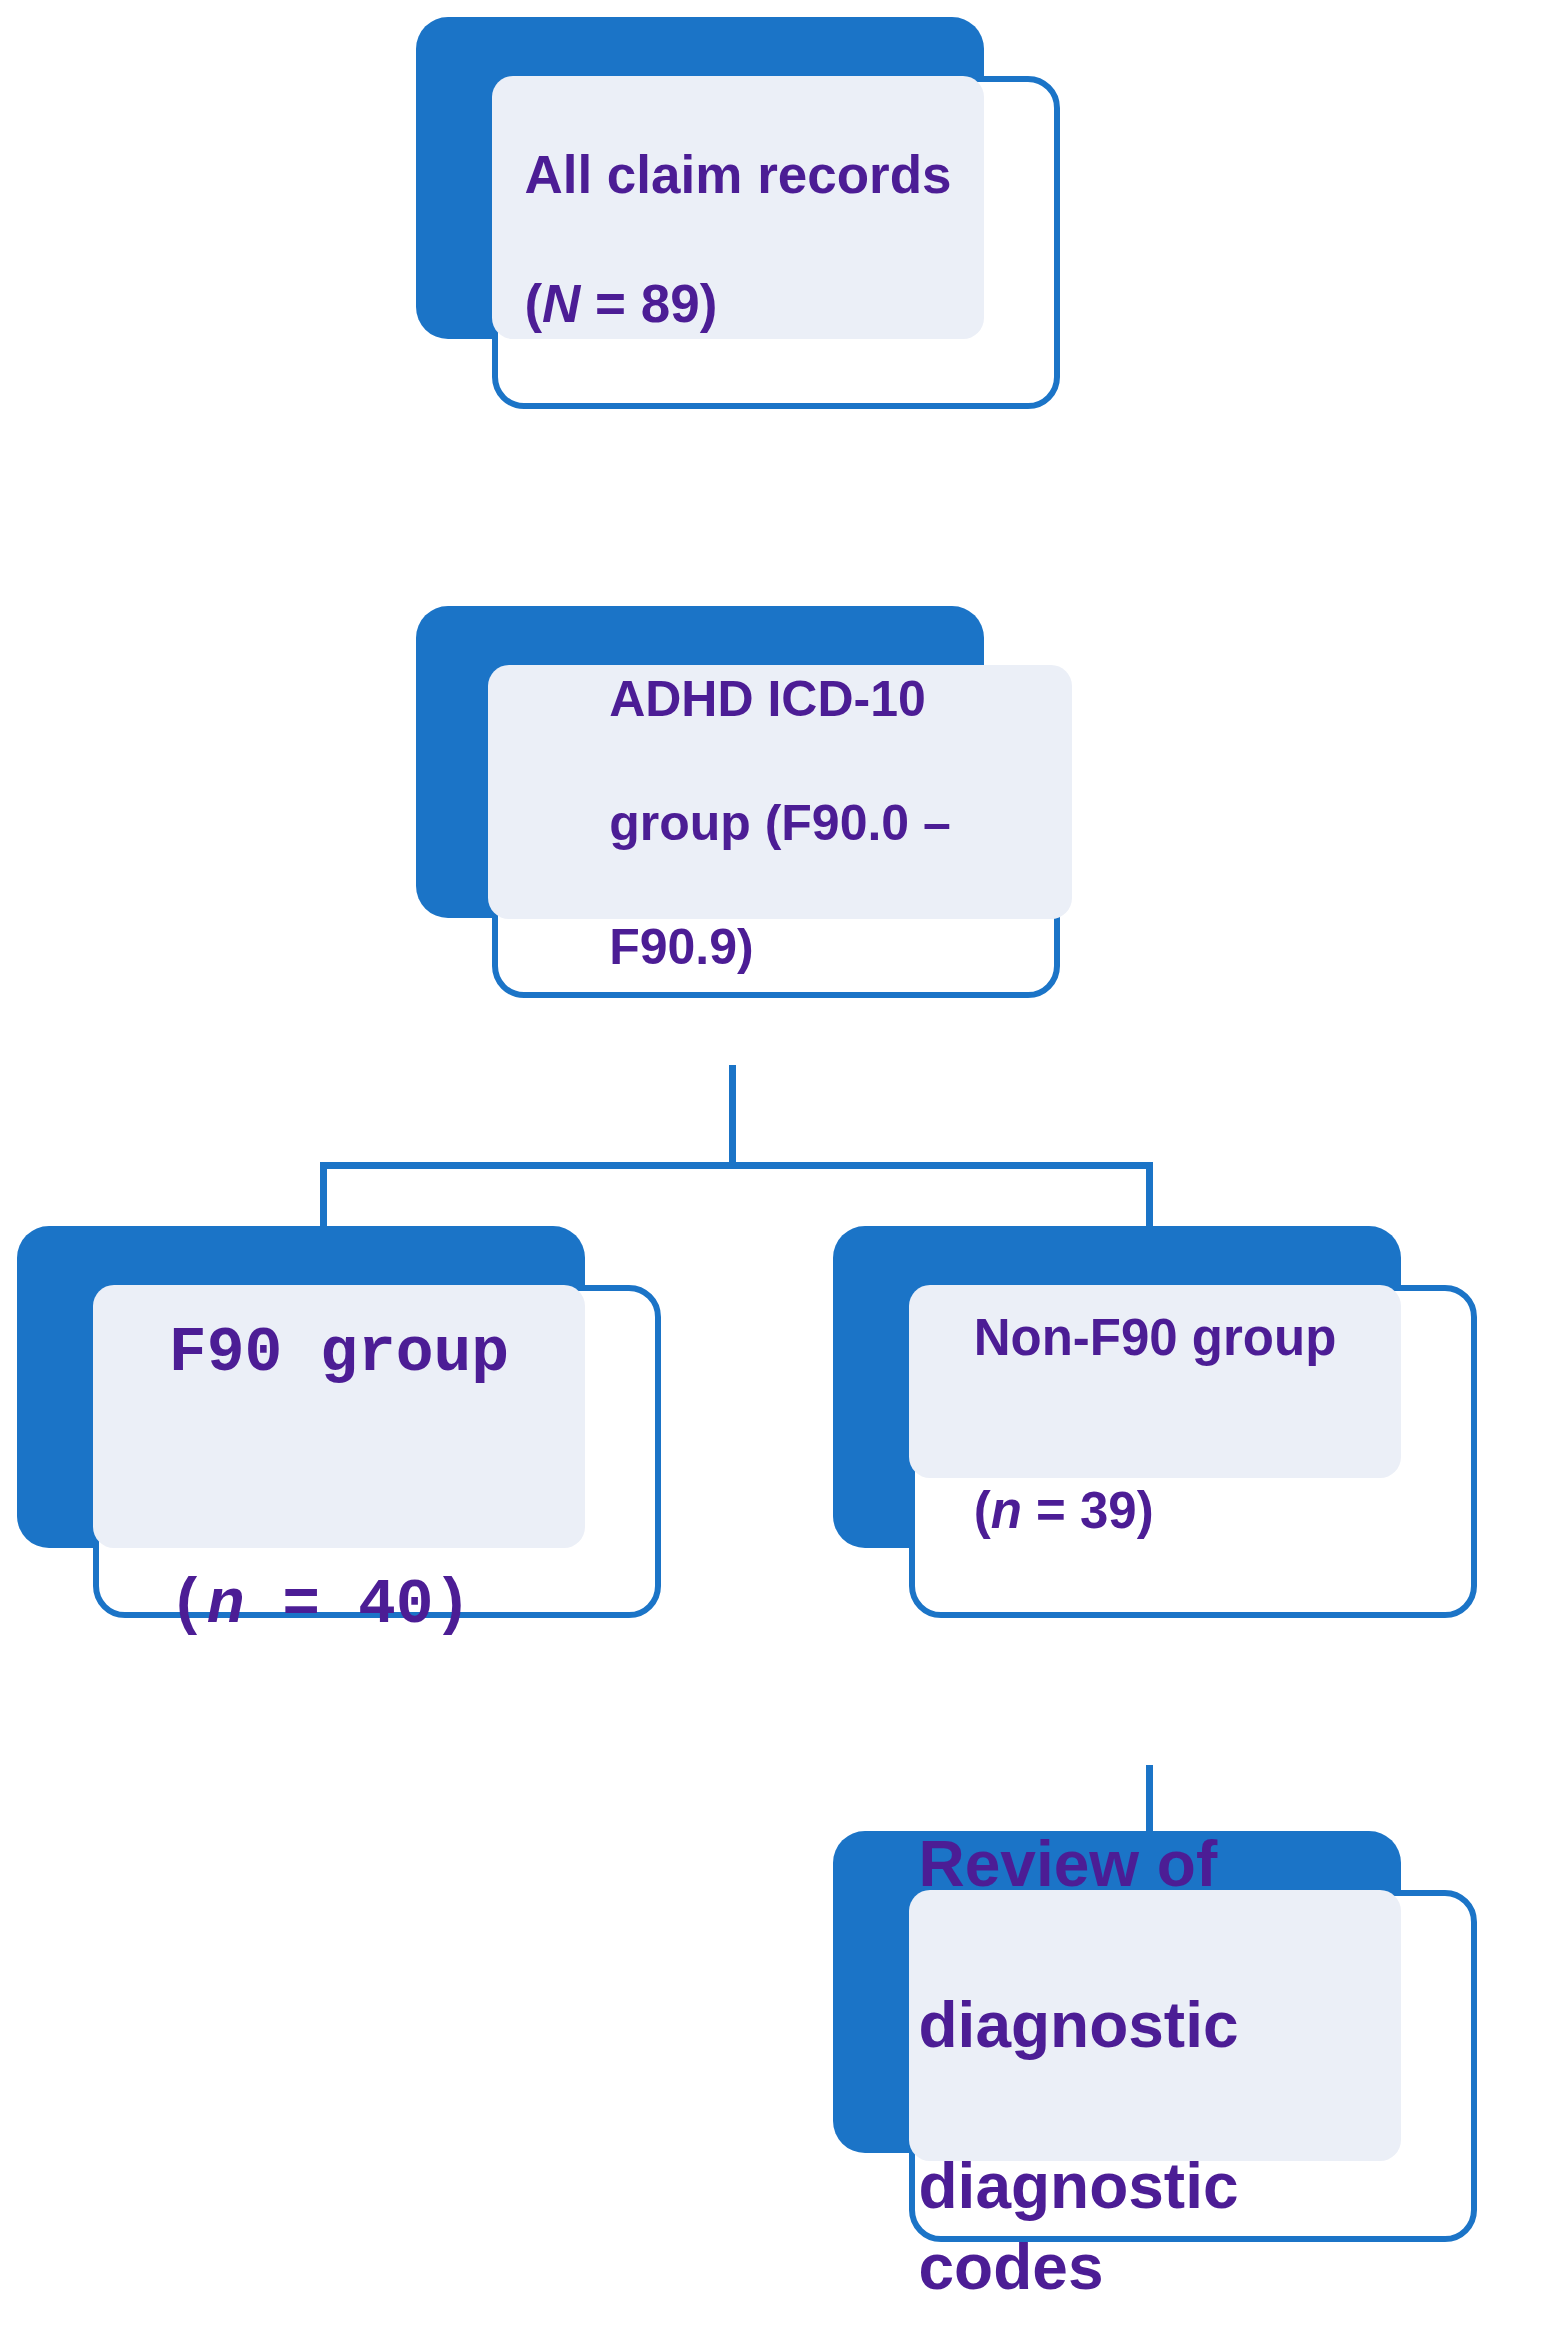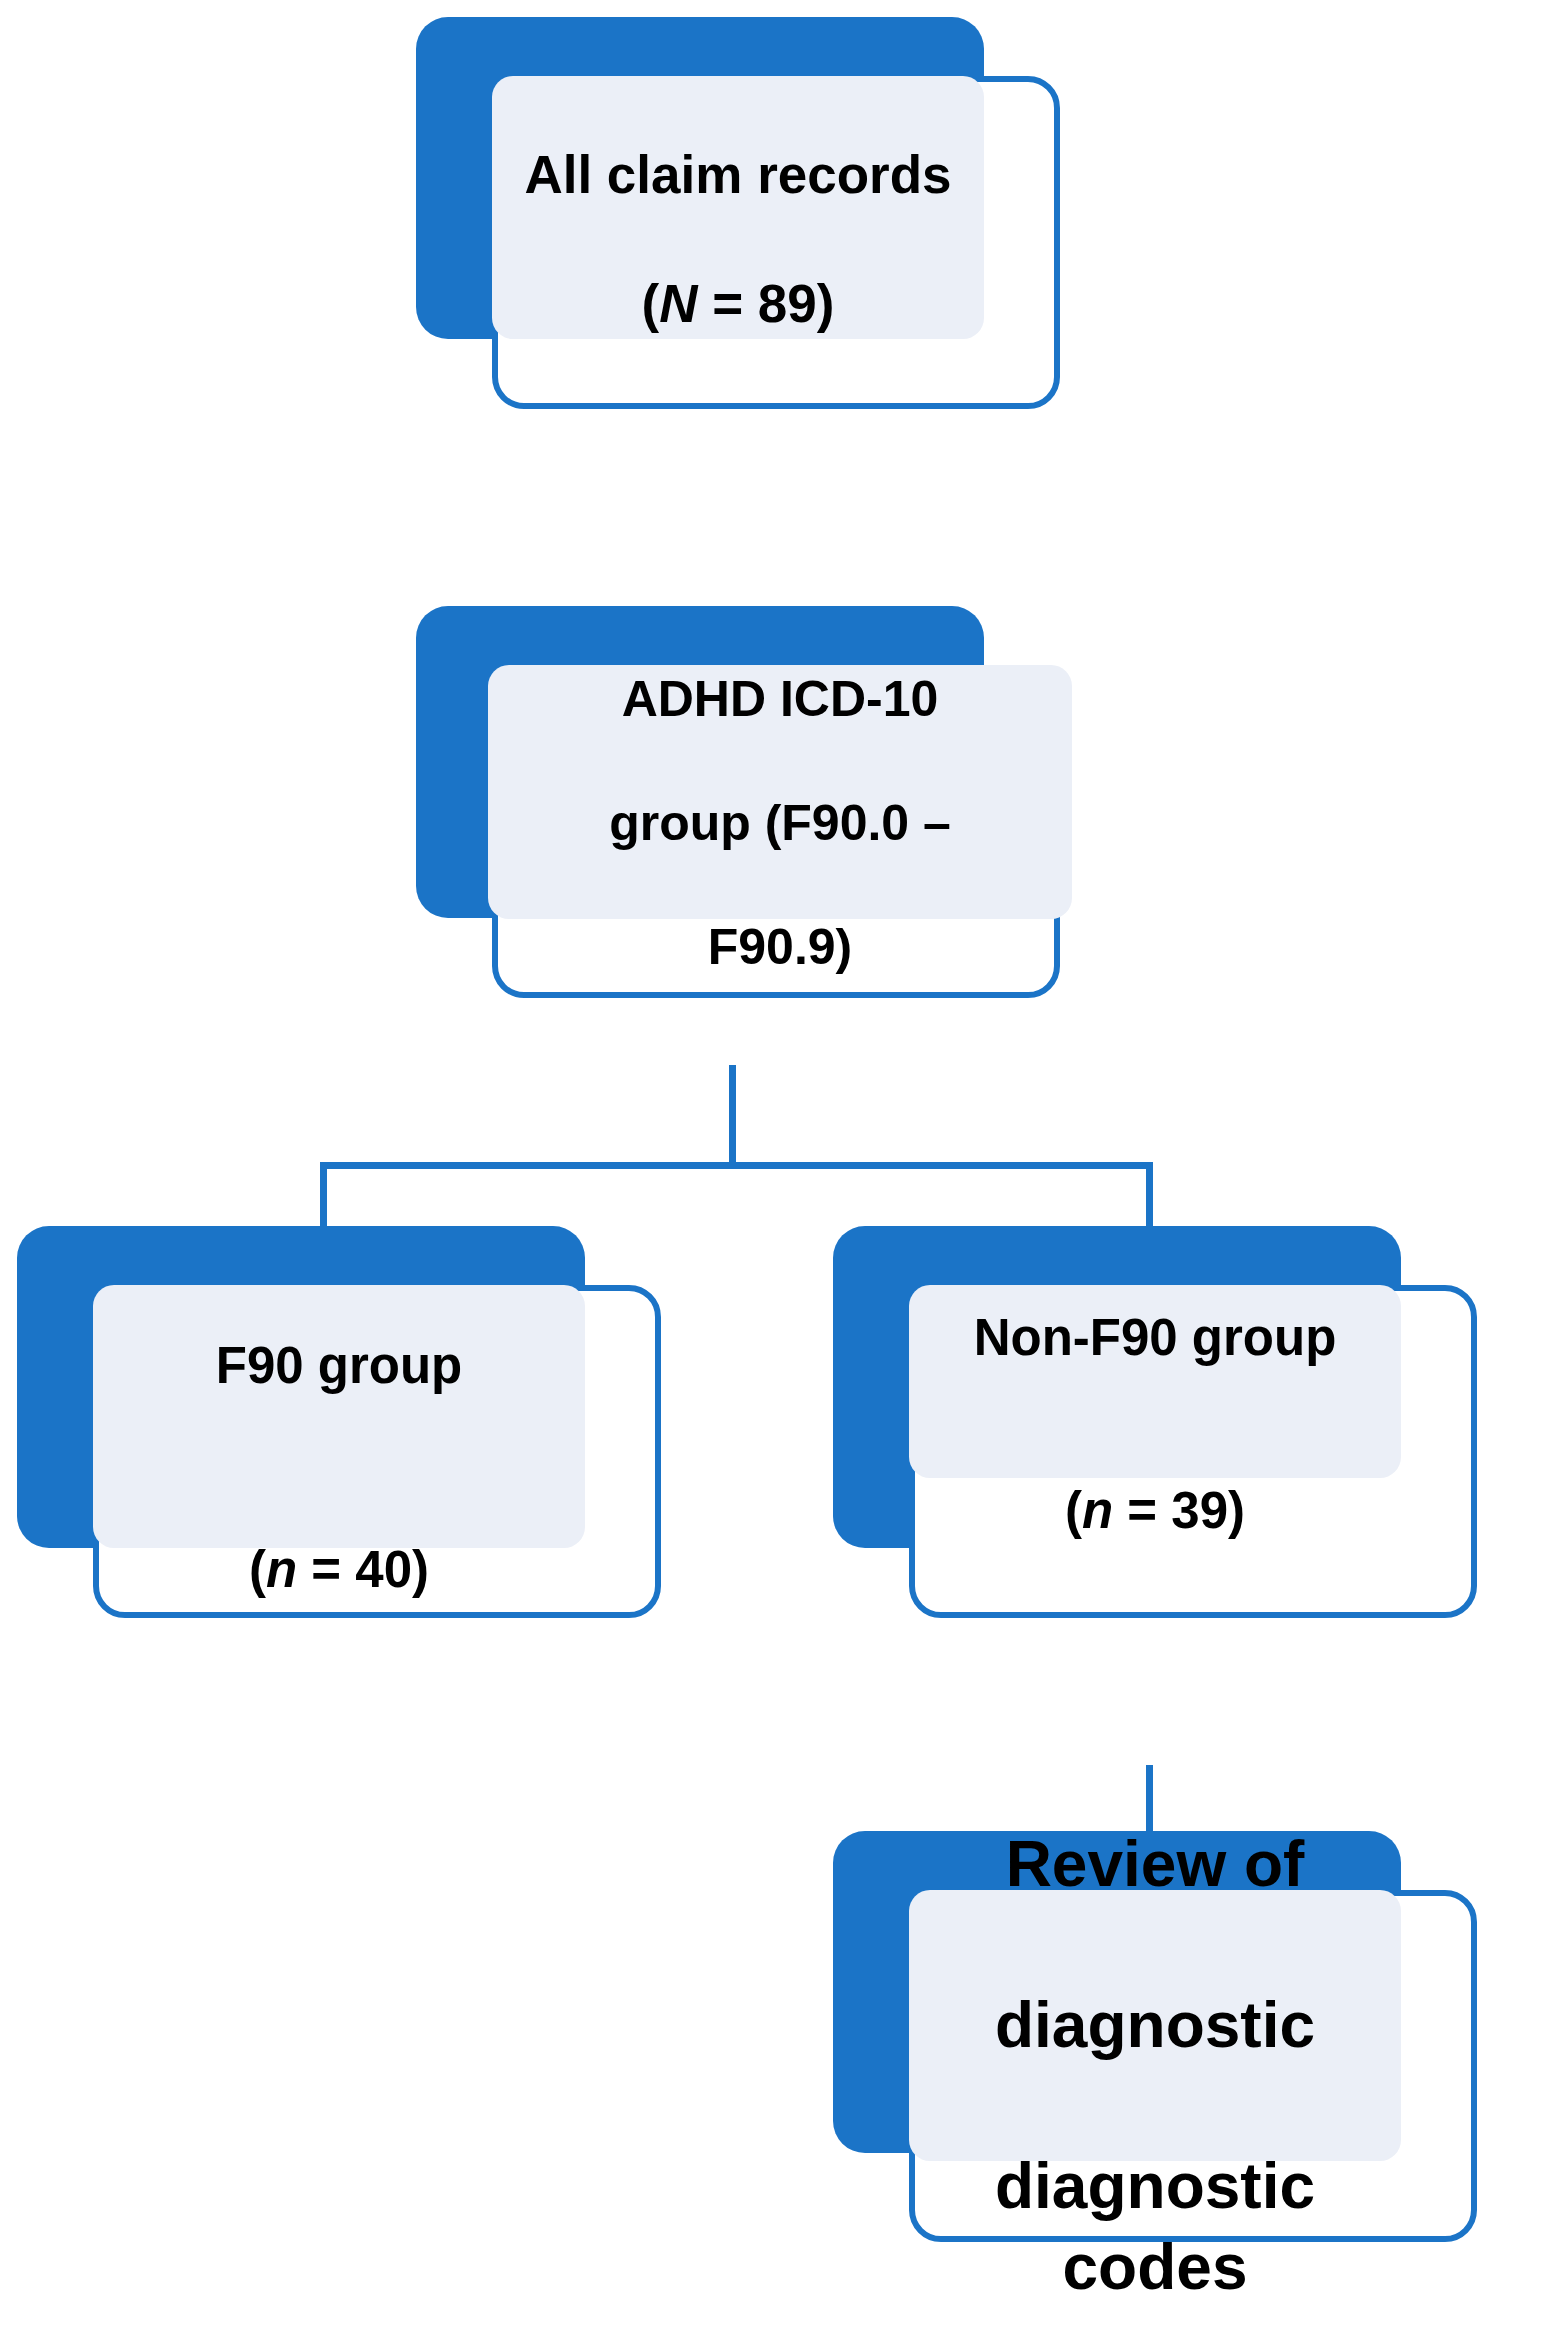--- a/index.html
+++ b/index.html
@@ -35,22 +35,22 @@
   .node .panel{             
     position:absolute;
     background:#EBEFF7;
     border-radius:21px;
     display:flex;
     align-items:center;
     justify-content:center;
     box-sizing:border-box;
   }
   .node .label{
-    color:#000000;
-    text-align:center;
+    color:#4c1d95;
+    text-align:left;
     font-weight:700;
     line-height:1.20;
     padding:0 9.5px;
     white-space:pre-line;
   }
   .node .label i{font-style:italic;font-weight:700;}
 
   
   #node-all-claims{left:254px;top:17px;width:473px;height:303px;}
   #node-all-claims .shadow {left:0;  top:0;  width:416px;height:248px;}
@@ -119,21 +119,21 @@
         <span>group (F90.0 –</span><br>
         <span>F90.9)</span>
       </div>
     </div>
   </div>
 
   <div class="node" id="node-f90" style="left: 17px; top: 1226px; width: 653px; height: 416px;">
     <div class="shadow" style="left: 0px; top: 0px; width: 568px; height: 322px;"></div>
     <div class="outline" style="left: 76px; top: 59px; width: 568px; height: 333px;"></div>
     <div class="panel" style="left: 76px; top: 59px; width: 492px; height: 263px;">
-      <div class="label" style="font-size: 51px; line-height: 2;">
+      <div class="label" style="font-size: 63px; line-height: 2; font-family: Liberation Mono, monospace;">
         <span>F90 group</span><br>
         <span>(</span><i>n</i><span> = 40)</span>
       </div>
     </div>
   </div>
 
   <div class="node" id="node-nonf90" style="left: 833px; top: 1226px; width: 653px; height: 416px;">
     <div class="shadow" style="left: 0px; top: 0px; width: 568px; height: 322px;"></div>
     <div class="outline" style="left: 76px; top: 59px; width: 568px; height: 333px;"></div>
     <div class="panel" style="left: 76px; top: 59px; width: 492px; height: 193px;">

